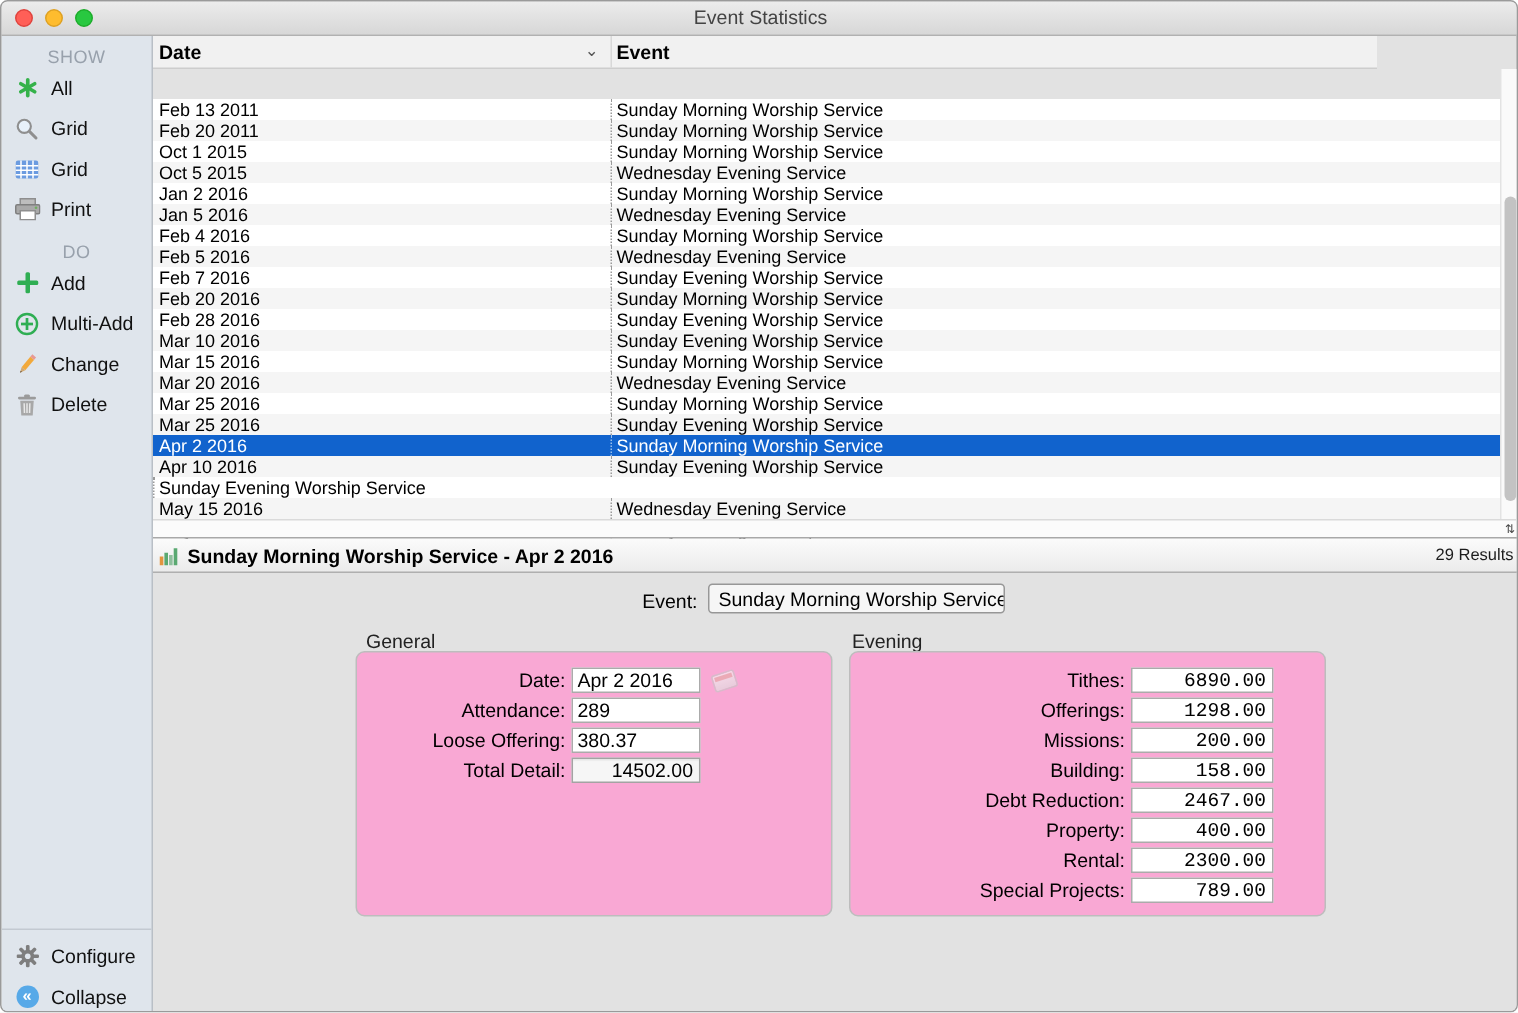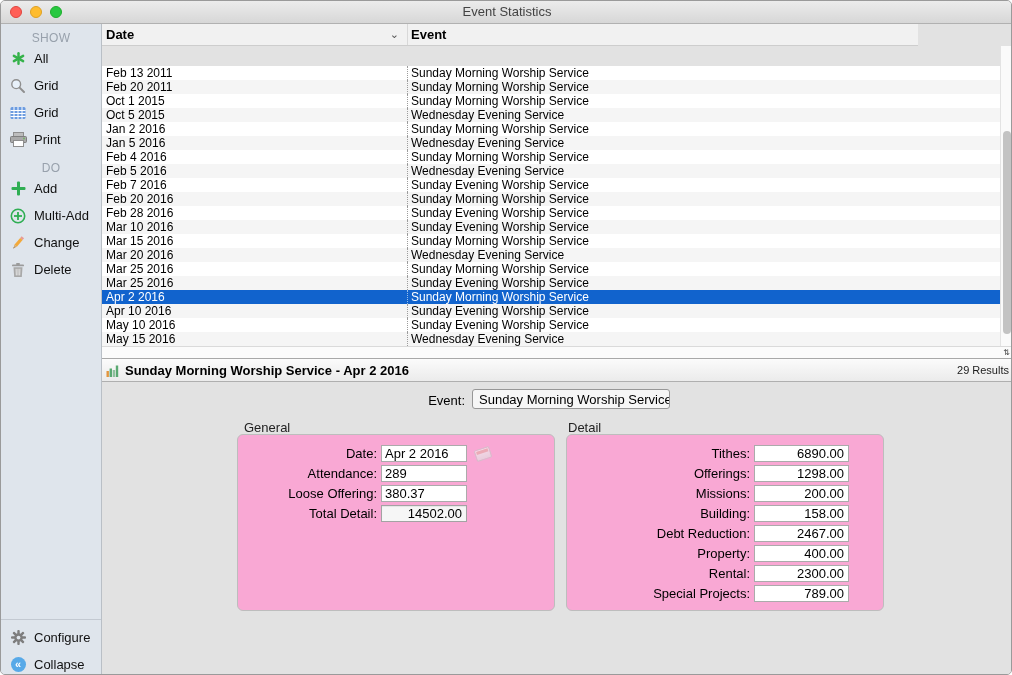--- a/index.html
+++ b/index.html
@@ -84,21 +84,21 @@
   .group-box.general { left:135px; }
   .group-box.detail { left:464px;padding-left:36px; }
 
   .frow { display:flex; align-items:center; height:17px; margin-bottom:3px; }
   .flabel { text-align:right; padding-right:4px; font-size:13px; color:#000; }
   .general .flabel { width:143px; }
   .detail  .flabel { width:151px; }
   .finput { height:17px; border:1px solid #ababab; background:#fff; font-size:13px;
             padding:0 3px; font-family:inherit; color:#000; }
   .general .finput { width:86px; }
-  .detail  .finput { width:95px; }
+  .detail  .finput { width:95px;font-family:Liberation Mono, monospace; }
   .finput.num { text-align:right; padding-right:4px; }
   .finput.ro { background:#f6f6f6; border-color:#a3a3a3; box-shadow:inset 0 1px 1px rgba(0,0,0,.07); }
 
   .cal-icon { width:16px; height:12px; margin-left:8px; position:relative;
               background:linear-gradient(#f4f4f4,#e0e0e0); border:1px solid #c6c6c6; border-radius:2px;
               transform:rotate(-18deg); opacity:.65; display:inline-block; }
   .cal-icon::before { content:""; position:absolute; left:1px; right:1px; top:1px; height:3px; background:#e5aca7; }
 </style>
 </head>
 <body>
@@ -324,21 +324,20 @@
       </div>
       <div class="trow sel">
         <div class="c-date">Apr 2 2016</div>
         <div class="c-event">Sunday Morning Worship Service</div>
       </div>
       <div class="trow alt">
         <div class="c-date">Apr 10 2016</div>
         <div class="c-event">Sunday Evening Worship Service</div>
       </div>
       <div class="trow">
-        <div class="c-date">May 10 2016</div>
         <div class="c-event">Sunday Evening Worship Service</div>
       </div>
       <div class="trow alt">
         <div class="c-date">May 15 2016</div>
         <div class="c-event">Wednesday Evening Service</div>
       </div>
       <div class="trow">
         <div class="c-date">May 20 2016</div>
         <div class="c-event">Sunday Morning Worship Service</div>
       </div>
@@ -387,21 +386,21 @@
         <div class="frow">
           <label class="flabel">Loose Offering:</label>
           <input class="finput" value="380.37" style="">
         </div>
         <div class="frow">
           <label class="flabel">Total Detail:</label>
           <input class="finput num ro" readonly="" value="14502.00" style="">
         </div>
       </div>
 
-    <div class="group-label detail">Detail</div>
+    <div class="group-label detail">Evening</div>
     <div class="group-box detail">
         <div class="frow">
           <label class="flabel">Tithes:</label>
           <input class="finput num" value="6890.00" style="">
         </div>
         <div class="frow">
           <label class="flabel">Offerings:</label>
           <input class="finput num" value="1298.00" style="">
         </div>
         <div class="frow">

